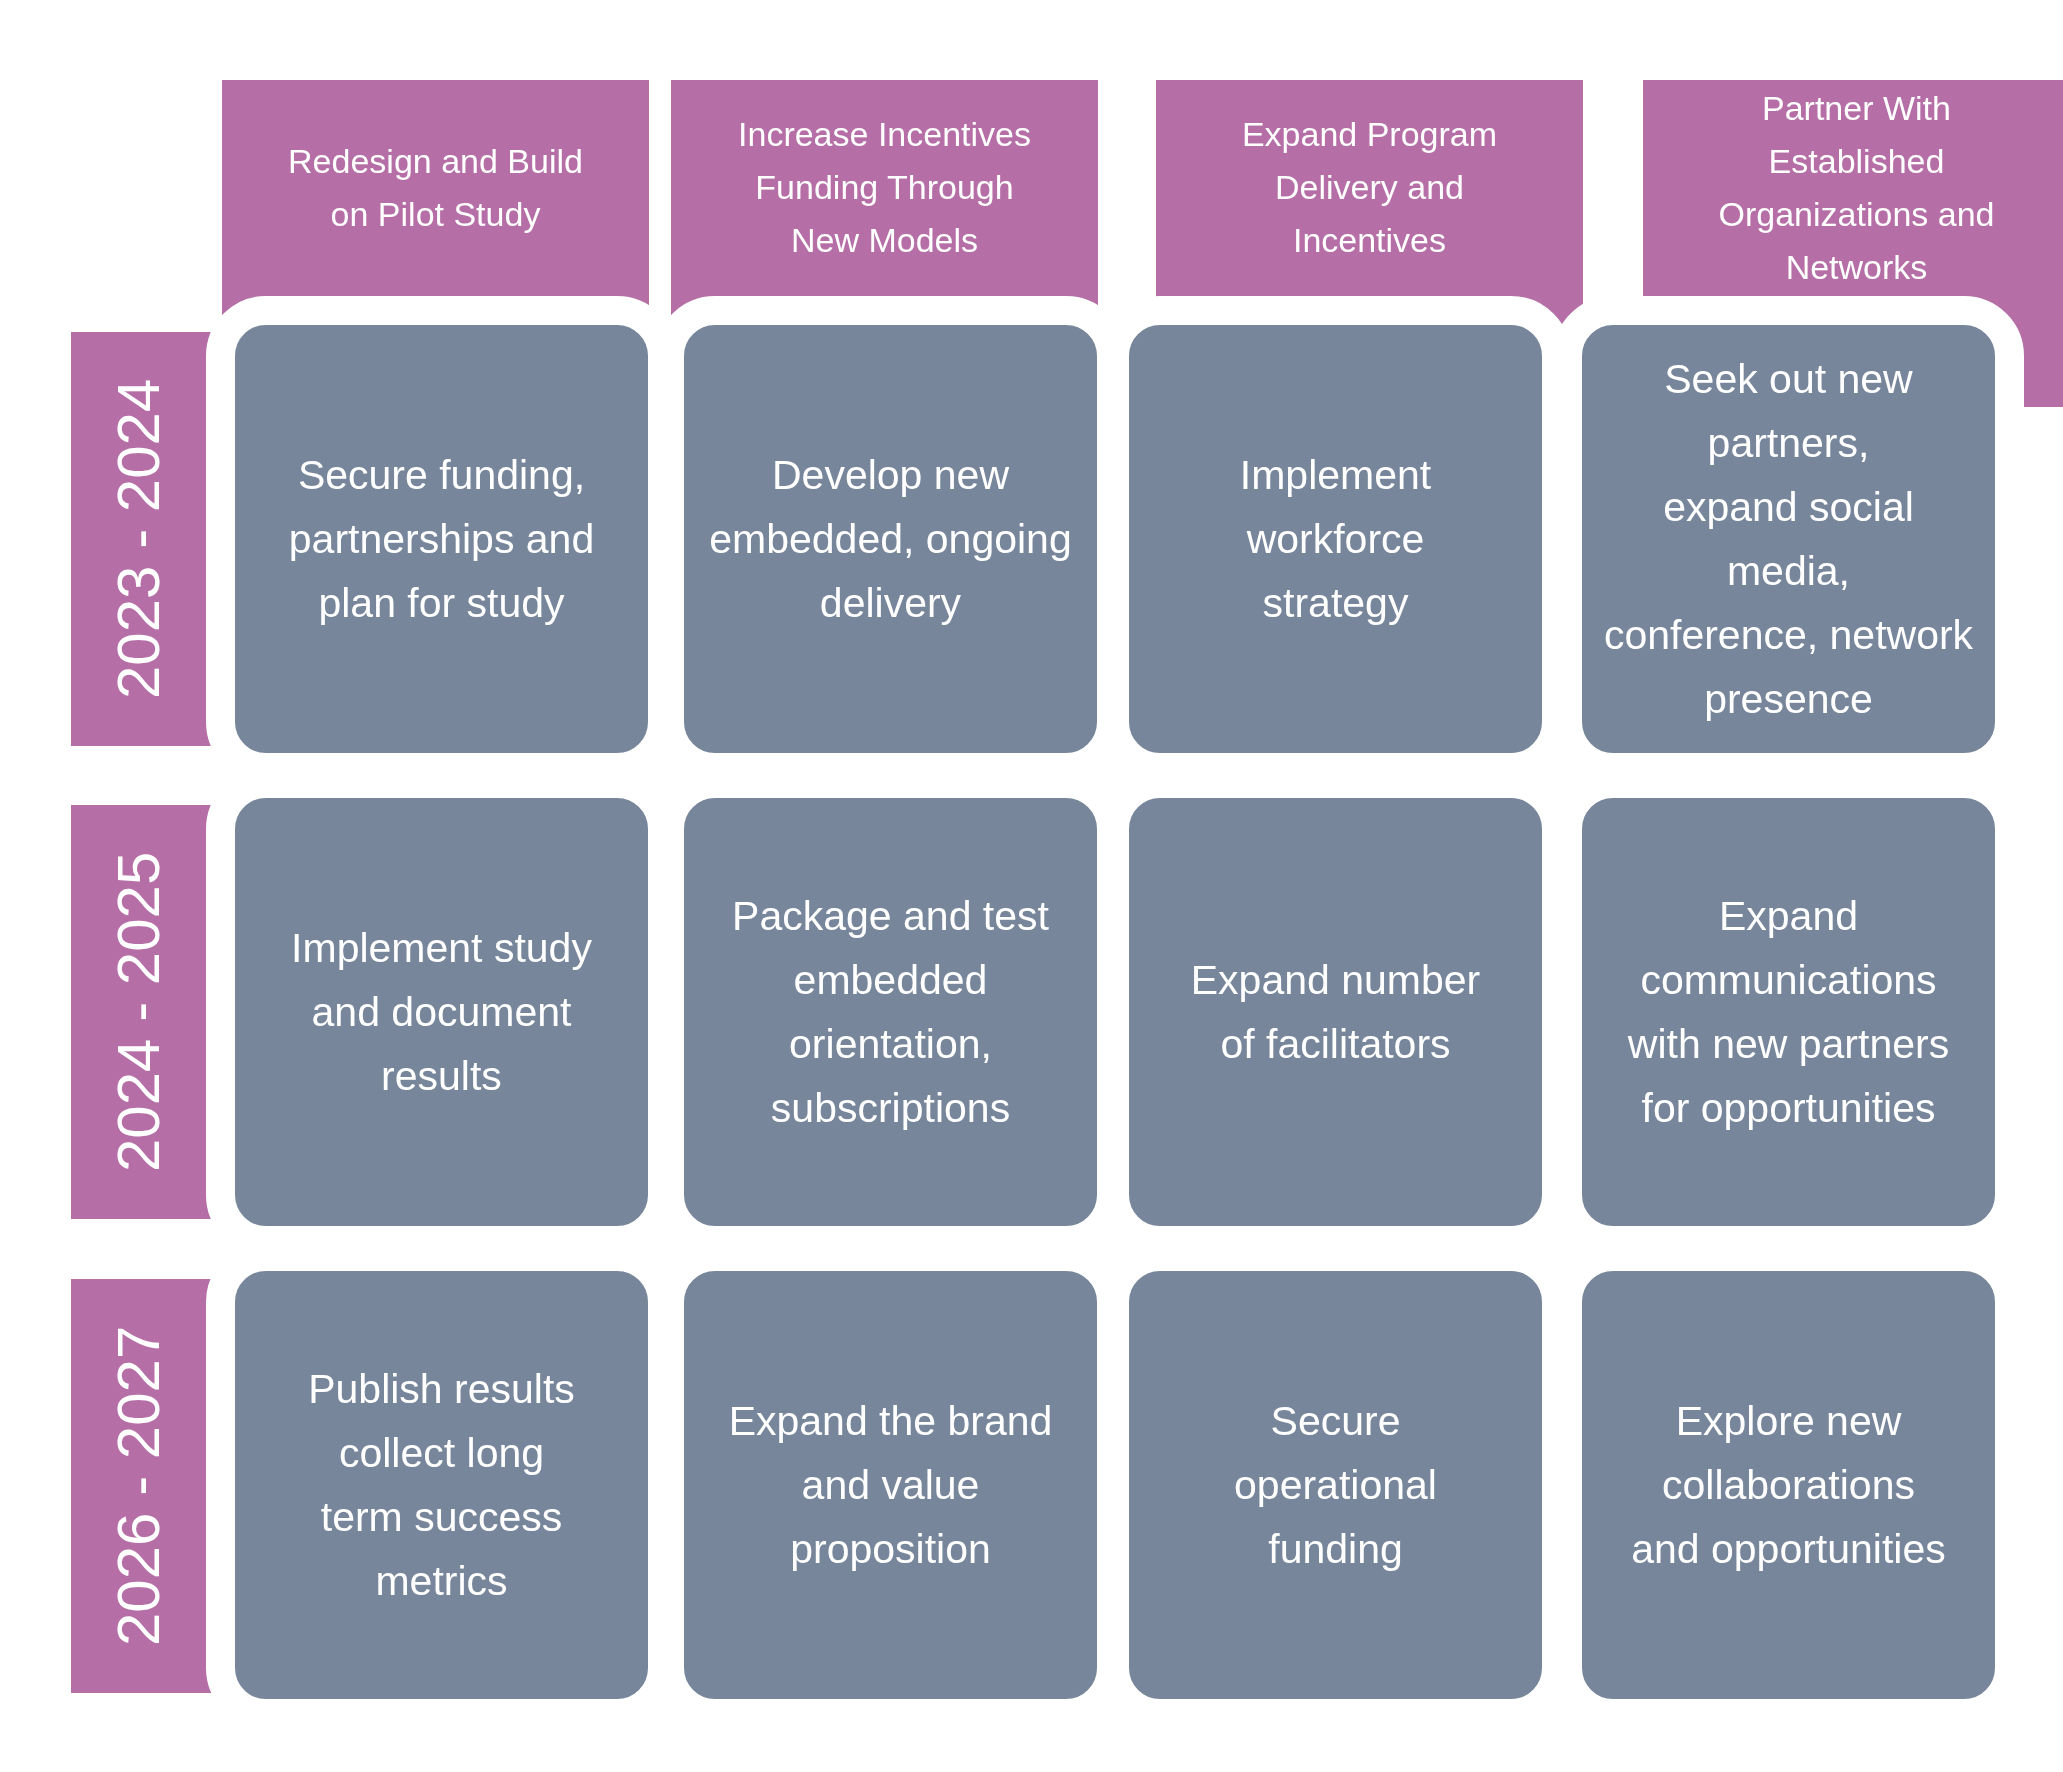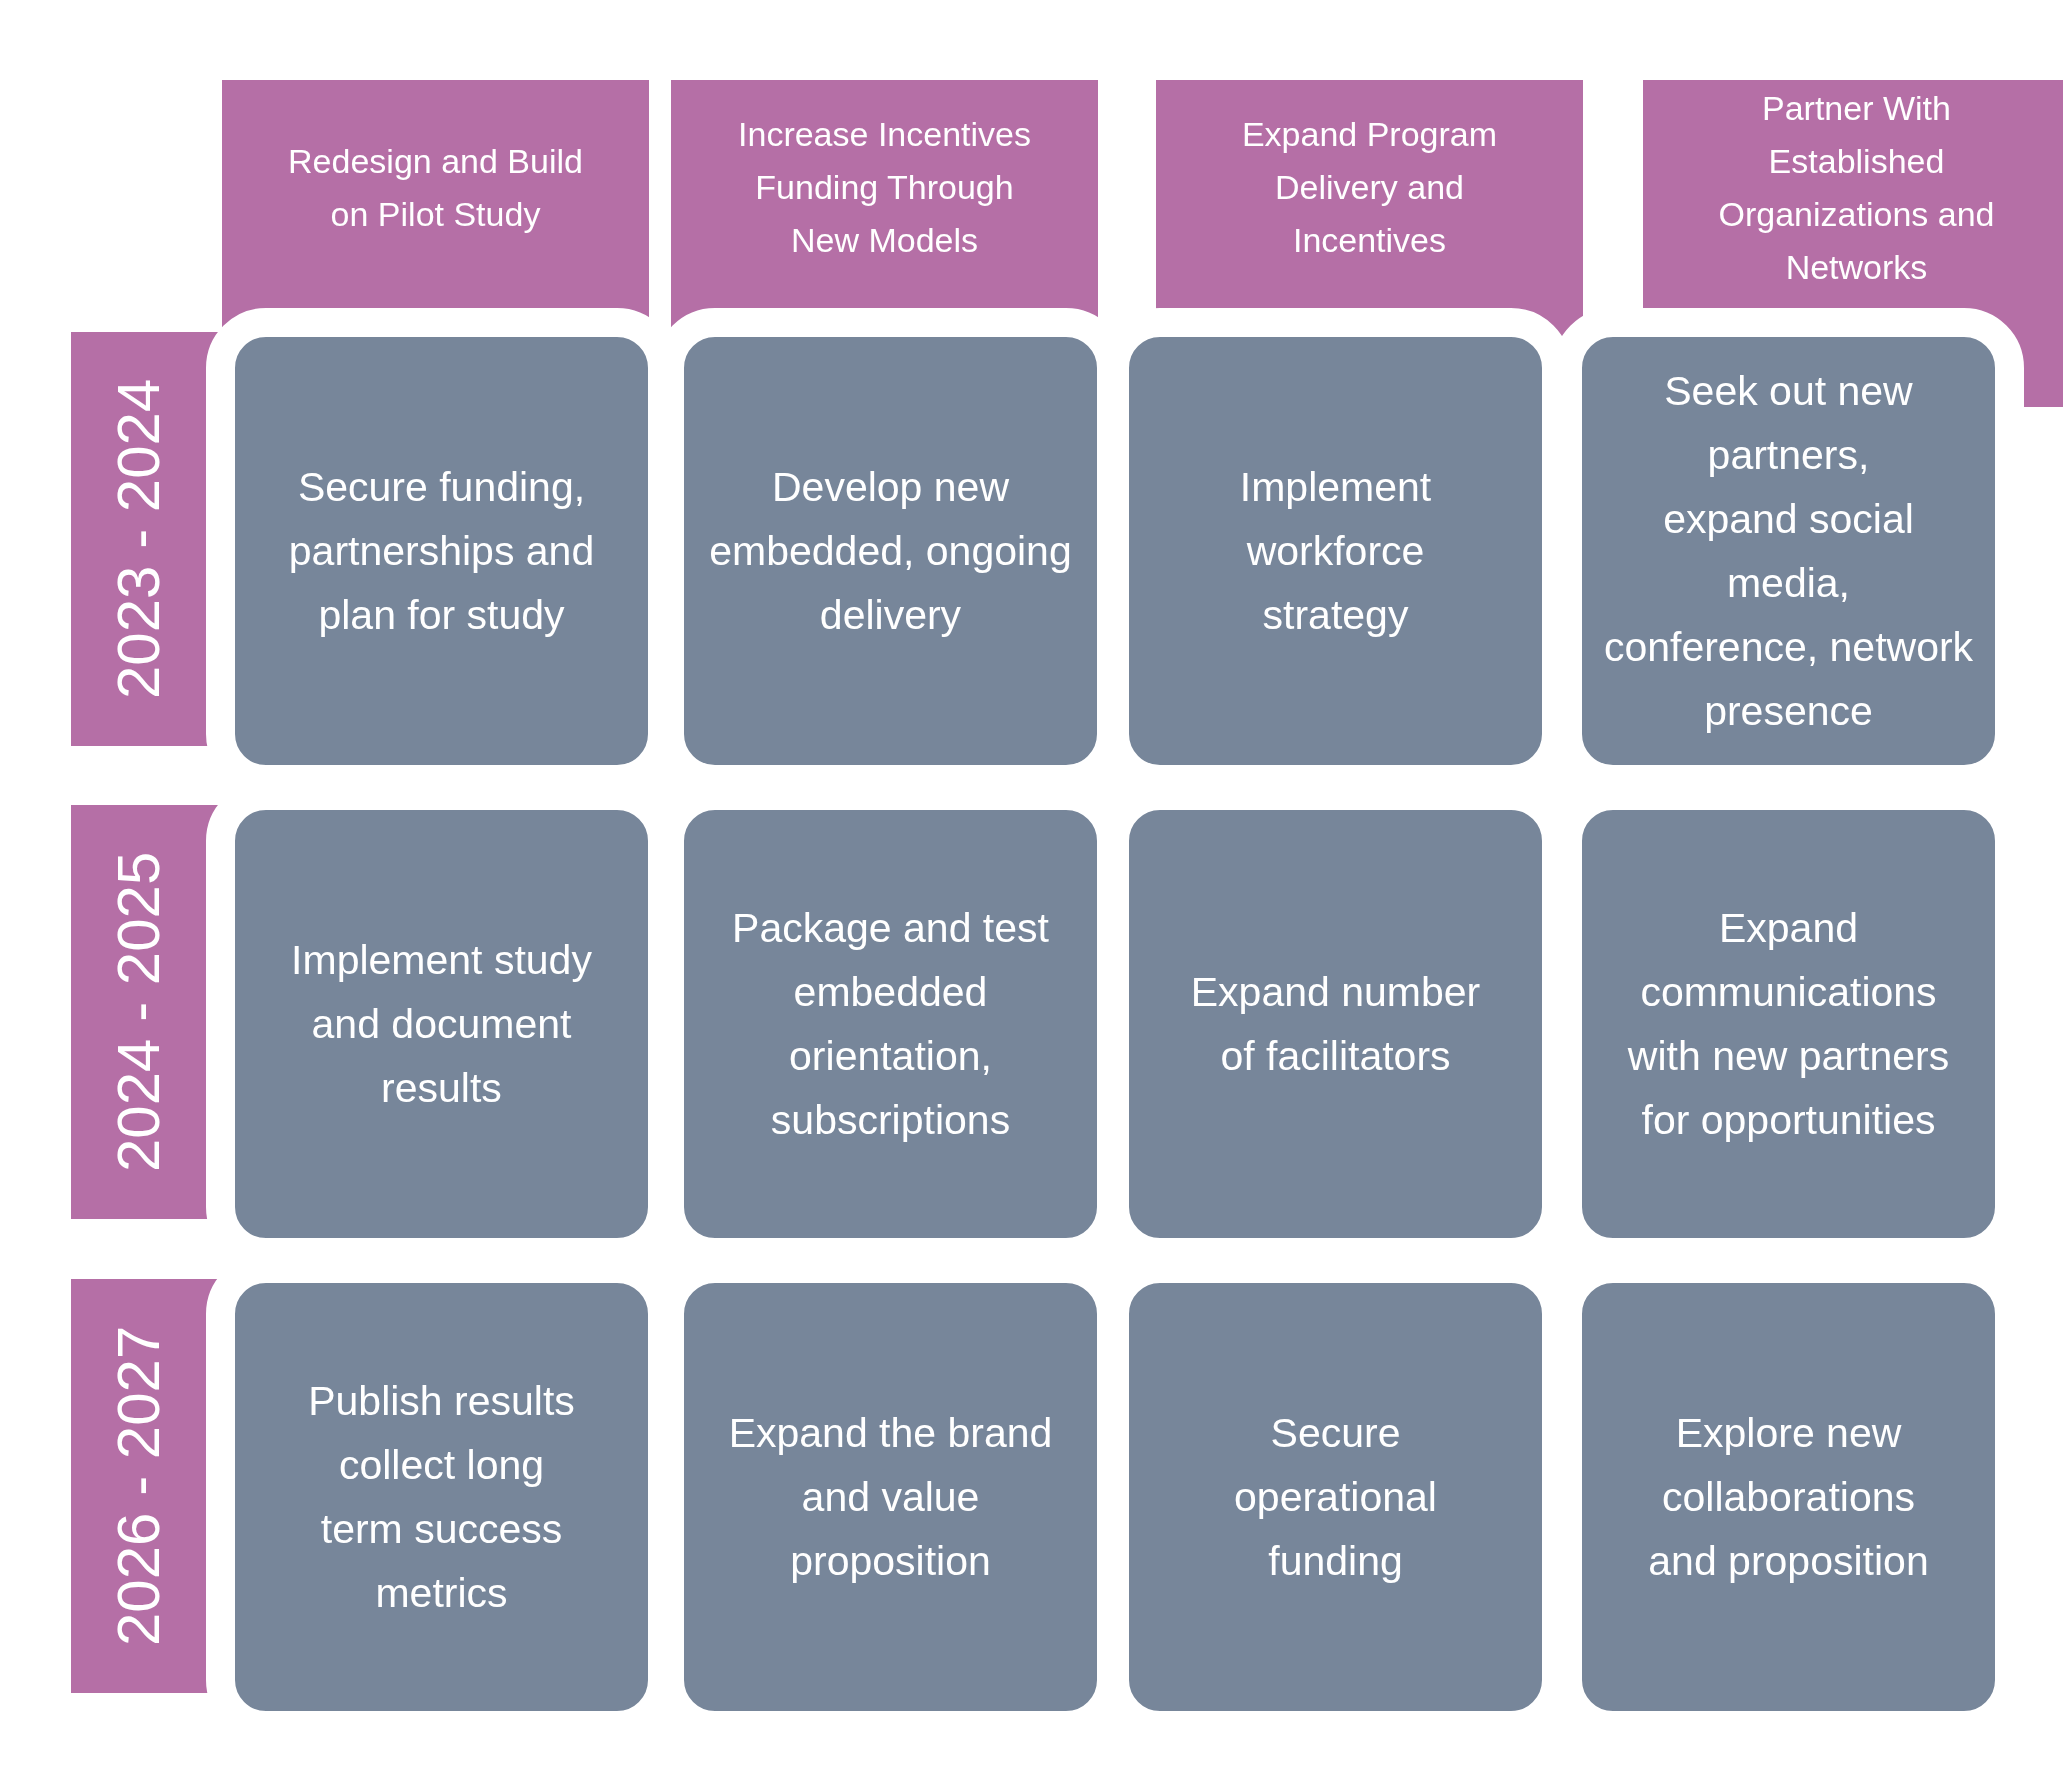--- a/index.html
+++ b/index.html
@@ -82,21 +82,20 @@
     z-index:2;
     display:flex;
     align-items:center;
     justify-content:center;
     text-align:center;
     color:var(--text);
     font-size:41px;
     line-height:64px;
     white-space:pre-line;
     padding:0 8.6px;
-    margin-top:12px;
   }
   .cell.c1{left:206px}
   .cell.c2{left:655px}
   .cell.c3{left:1100px}
   .cell.c4{left:1553px}
   .cell.r1{top:296px}
   .cell.r2{top:769px}
   .cell.r3{top:1242px}
 </style>
 </head>
@@ -170,16 +169,16 @@
 with new partners
 for opportunities</div>
   <div class="cell r3 c2">Expand the brand
 and value
 proposition</div>
   <div class="cell r3 c3">Secure
 operational
 funding</div>
   <div class="cell r3 c4">Explore new
 collaborations
-and proposition</div>
+and opportunities</div>
 
 </div>
 
 
 </body></html>

